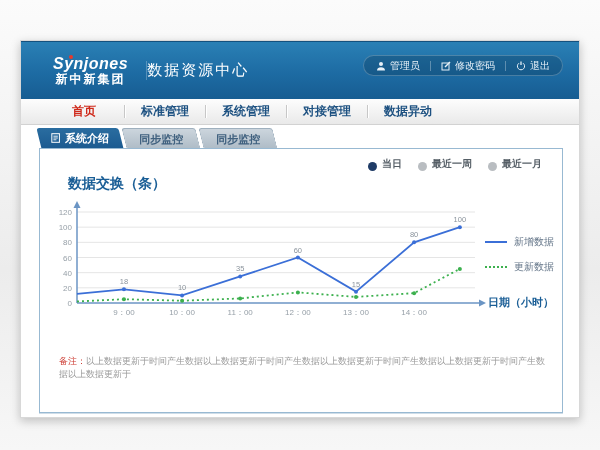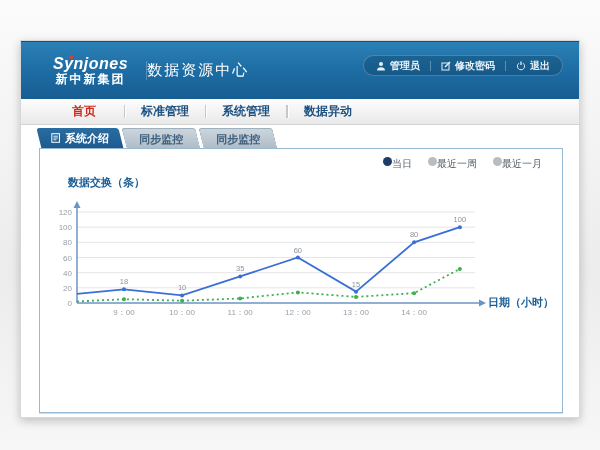--- a/index.html
+++ b/index.html
@@ -15,21 +15,21 @@
     border-top:1px solid #14517e; display:flex; align-items:center; }
   .logo { display:flex; flex-direction:column; align-items:center; margin-left:32px; line-height:1.05; }
   .logo-en { color:#fff; font-weight:bold; font-style:italic; font-size:16px; letter-spacing:.5px; position:relative; }
   .logo-en .ydot { position:relative; }
   .logo-en .ydot::after { content:''; position:absolute; width:4px; height:4px; background:#e8392b;
     border-radius:50%; top:0px; right:1px; }
   .logo-cn { color:#fff; font-weight:bold; font-size:12px; letter-spacing:2px; }
   .app-title { color:#fff; font-size:15px; margin-left:18px; padding-left:0;
     border-left:1px solid rgba(255,255,255,.25); letter-spacing:2px; }
   .usermenu { position:absolute; right:16px; top:13px; height:21px; display:flex; align-items:center;
-    background:rgba(8,45,74,.28); border:1px solid rgba(255,255,255,.22); border-radius:11px; padding:0 12px;font-weight:bold; }
+    background:rgba(8,45,74,.28); border:1px solid rgba(255,255,255,.22); border-radius:11px; padding:0 12px; }
   .um-item { display:flex; align-items:center; gap:4px; color:#e8f1f8; font-size:10px; cursor:pointer; }
   .um-sep { width:1px; height:10px; background:rgba(255,255,255,.3); margin:0 10px; }
   .um-item svg { display:block; }
 
   
   .nav { height:26px; background:linear-gradient(180deg,#fdfdfd,#e9e9e9);
     border-bottom:1px solid #d2d2d2; display:flex; align-items:center; padding-left:23px; }
   .nav-item { width:80px; text-align:center; font-size:12px; font-weight:bold; color:#1d5181; cursor:pointer; }
   .nav-item.active { color:#cf2a1b; }
   .nav-sep { width:1px; height:13px; background:#c7c7c7; box-shadow:1px 0 0 #fff; }
@@ -41,24 +41,24 @@
   .tab > * { transform:skewX(-14deg); }
   .tab.active { width:82px; background:linear-gradient(180deg,#2a6da0,#1b5a90);
     color:#fff; font-size:11px; font-weight:bold; }
   .tab.inactive { width:74px; background:linear-gradient(180deg,#ccd5dd,#aebbc6);
     border:1px solid #9fb0be; border-bottom:none; color:#40617f; font-size:11px; font-weight:bold; }
 
   
   .panel { position:absolute; left:18px; top:107px; width:524px; height:265px;
     background:#fff; border:1px solid #98b9d2; box-shadow:0 1px 0 #cfdde8; }
   .radios { position:absolute; right:20px; top:8px; display:flex; gap:16px; }
-  .radio { display:flex; align-items:flex-start; font-size:10px; color:#555e66; cursor:pointer; }
+  .radio { display:flex; align-items:flex-end; gap:5px; font-size:10px; color:#555e66; cursor:pointer;font-weight:bold; }
   .radio .dot { width:9px; height:9px; border-radius:50%; background:#b9bdc1; }
   .radio.sel .dot { background:#1f3b66; }
-  .ylabel { position:absolute; left:28px; top:26px; font-size:11px; font-weight:bold; color:#1a5e96; }
+  .ylabel { position:absolute; left:28px; top:26px; font-size:14px; font-weight:bold; color:#1a5e96; }
   .chart-svg { position:absolute; left:10px; top:44px; }
   .xlabel { position:absolute; left:448px; top:146px; font-size:11px; font-weight:bold; color:#1a5e96; }
   .legend { position:absolute; right:8px; top:86px; display:flex; flex-direction:column; gap:11px; }
   .lg-row { display:flex; align-items:center; gap:7px; font-size:10px; color:#66778a; }
   .lg-line { width:22px; height:0; border-top-width:2px; }
   .note { position:absolute; left:19px; top:206px; width:488px; font-size:9px; line-height:1.4; color:#9a9a9a; }
   .note .note-label { color:#cc3b32; }
 </style>
 </head>
 <body>
@@ -104,20 +104,21 @@
       </div>
   </div>
 
   <div class="nav">
       <div class="nav-item active">首页</div>
       <span class="nav-sep"></span>
       <div class="nav-item">标准管理</div>
       <span class="nav-sep"></span>
       <div class="nav-item">系统管理</div>
       <span class="nav-sep"></span>
+      <div class="nav-item">对接管理</div>
       <span class="nav-sep"></span>
       <div class="nav-item">数据异动</div>
     </div>
 
   <div class="tabs">
       <div class="tab active">
         <span><svg width="9" height="10" viewBox="0 0 9 10">
             <rect x="0.7" y="0.7" width="7.6" height="8.6" fill="none" stroke="#fff"></rect>
             <path d="M2.3 3.2h4.4M2.3 5h4.4M2.3 6.8h3" stroke="#fff" stroke-width="0.9"></path>
           </svg></span>
@@ -189,15 +190,26 @@
         <polyline points="27,108.48333333333333 73.964,106.20833333333333 132.072,107.725 190.17999999999998,105.45 247.89000000000001,99.38333333333333 305.998,103.93333333333334 364.106,100.14166666666667 409.876,75.875" fill="none" stroke="#3cb04e" stroke-width="1.8" stroke-dasharray="2 3"></polyline>
         <circle cx="73.964" cy="106.20833333333333" r="2" fill="#3cb04e"></circle>
         <circle cx="132.072" cy="107.725" r="2" fill="#3cb04e"></circle>
         <circle cx="190.17999999999998" cy="105.45" r="2" fill="#3cb04e"></circle>
         <circle cx="247.89000000000001" cy="99.38333333333333" r="2" fill="#3cb04e"></circle>
         <circle cx="305.998" cy="103.93333333333334" r="2" fill="#3cb04e"></circle>
         <circle cx="364.106" cy="100.14166666666667" r="2" fill="#3cb04e"></circle>
         <circle cx="409.876" cy="75.875" r="2" fill="#3cb04e"></circle>
       </svg>
     <div class="xlabel">日期（小时）</div>
+    <div class="legend">
+        <div class="lg-row">
+          <span class="lg-line" style="border-top-style: solid; border-top-color: rgb(59, 111, 215);"></span>
+          <span>新增数据</span>
+        </div>
+        <div class="lg-row">
+          <span class="lg-line" style="border-top-style: dotted; border-top-color: rgb(60, 176, 78);"></span>
+          <span>更新数据</span>
+        </div>
+      </div>
+    <div class="note"><span class="note-label">备注：</span><span>以上数据更新于时间产生数据以上数据更新于时间产生数据以上数据更新于时间产生数据以上数据更新于时间产生数据以上数据更新于</span></div>
   </div>
 
 </div>
 
 </body></html>

